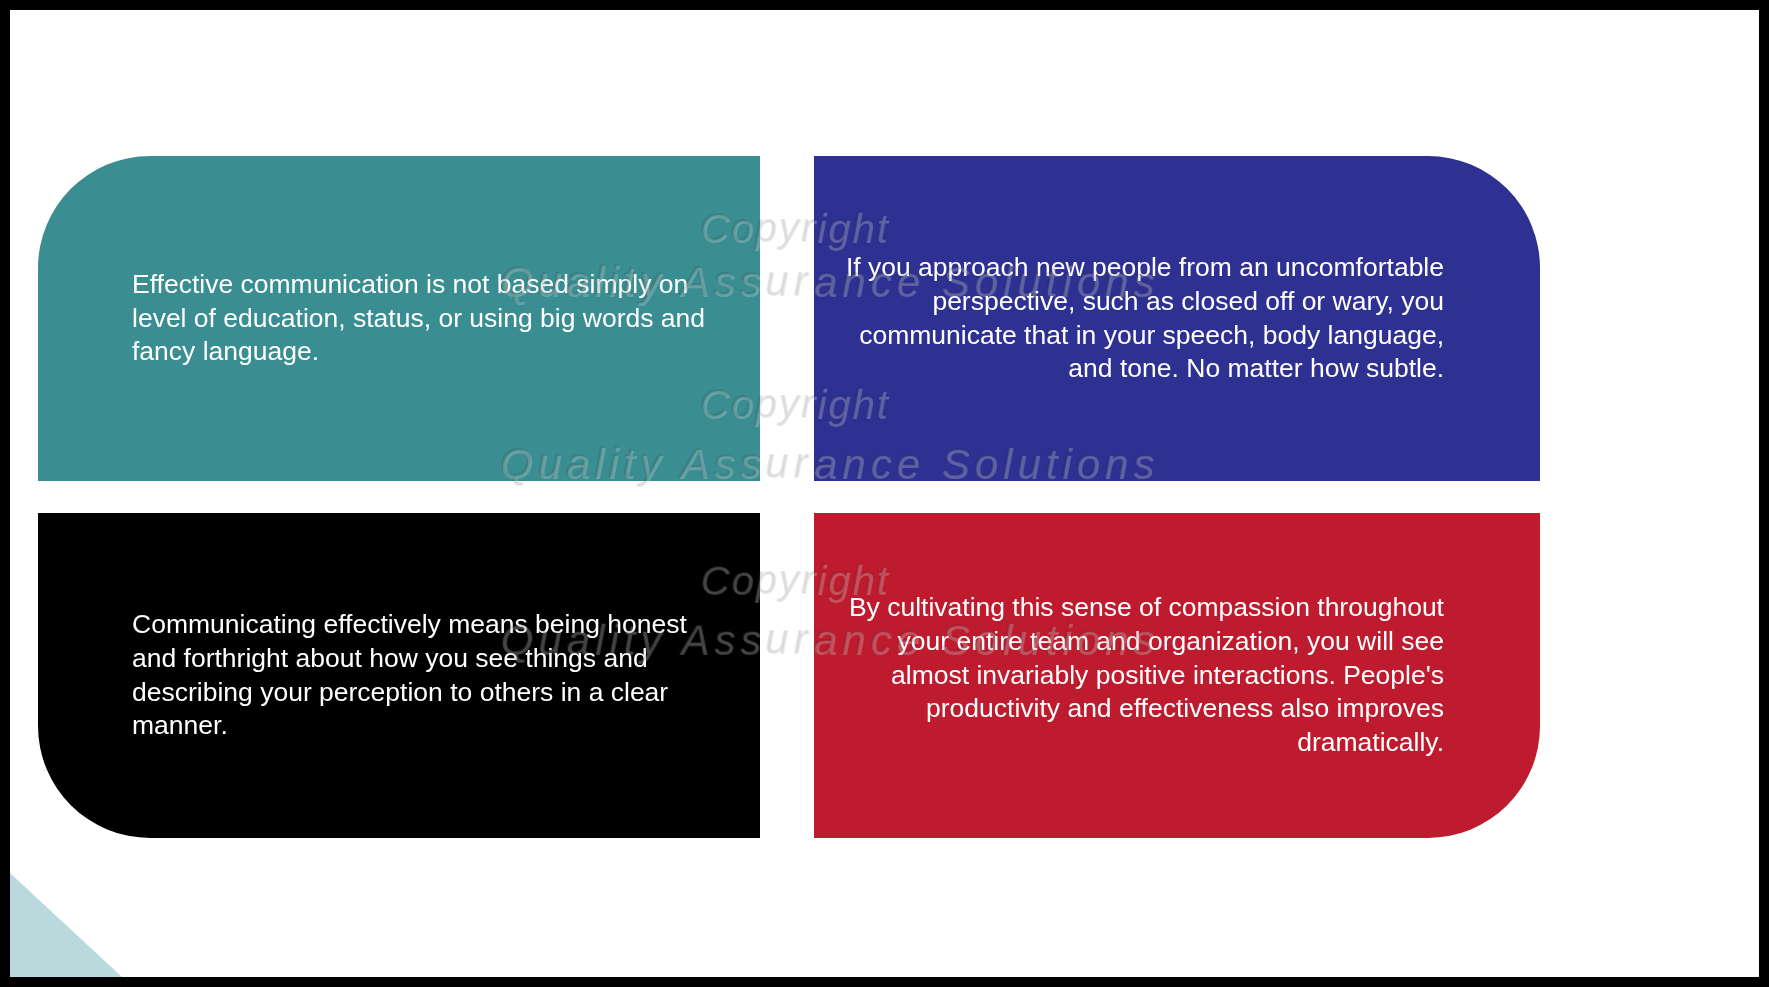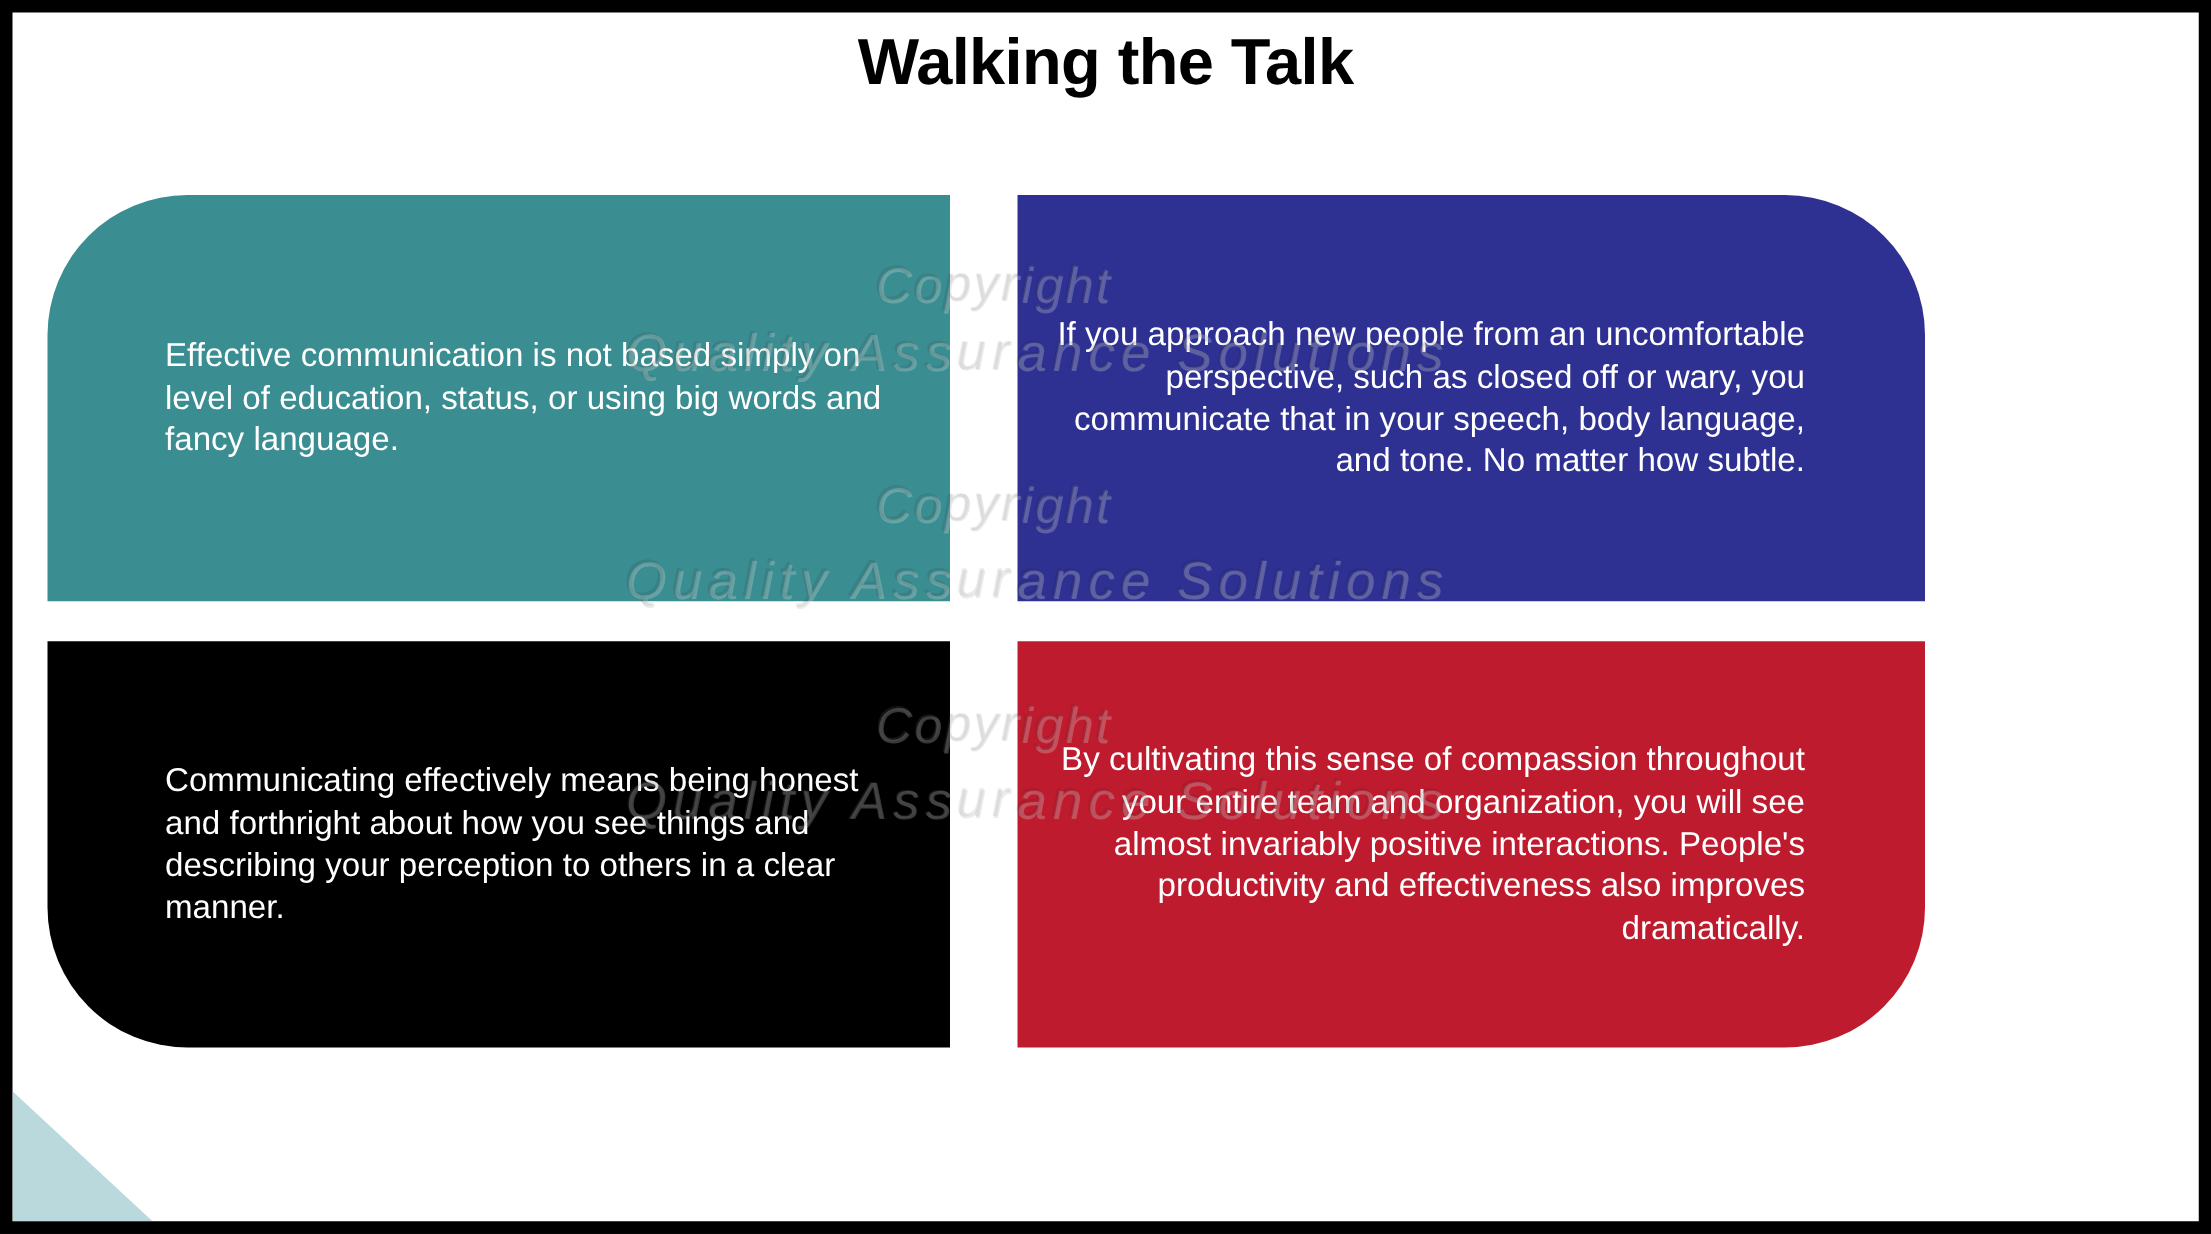--- a/index.html
+++ b/index.html
@@ -195,21 +195,20 @@
   .wm-4 { left: 490px; top: 430px; font-size: 42px; letter-spacing: 5px; }
   .wm-5 { left: 690px; top: 548px; font-size: 40px; letter-spacing: 2px; }
   .wm-6 { left: 490px; top: 606px; font-size: 42px; letter-spacing: 5px; }
 </style>
 </head>
 <body>
 
 <div id="slide">
   <div id="canvas">
 
-    <div class="slide-title">Walking the Talk</div>
 
     <div class="panel panel-teal">
       <div class="panel-text">Effective communication is not based simply on level of education, status, or using big words and fancy language.</div>
     </div>
 
     <div class="panel panel-blue">
       <div class="panel-text">If you approach new people from an uncomfortable perspective, such as closed off or wary, you communicate that in your speech, body language, and tone. No matter how subtle.</div>
     </div>
 
     <div class="panel panel-black">

